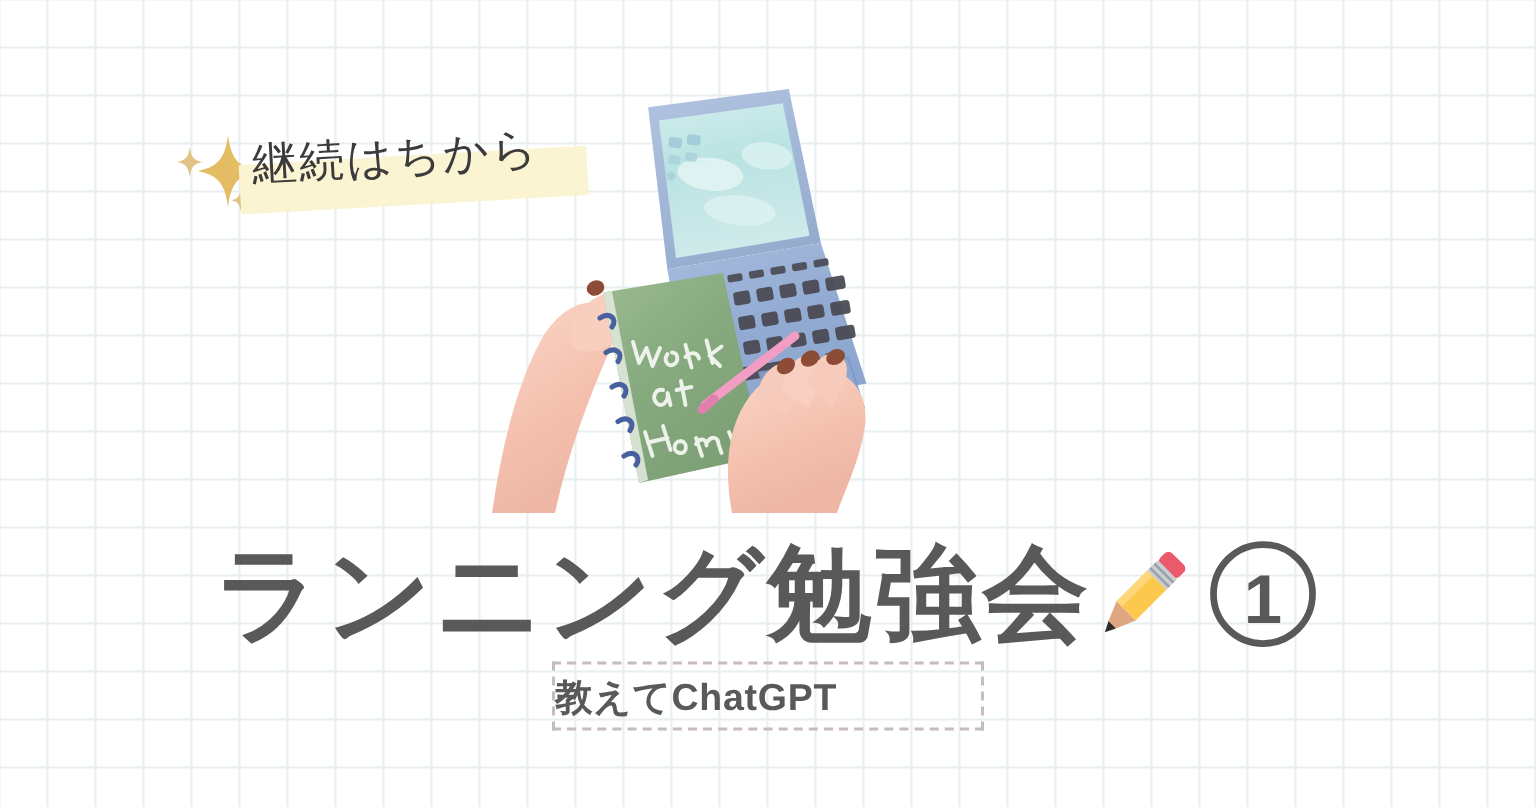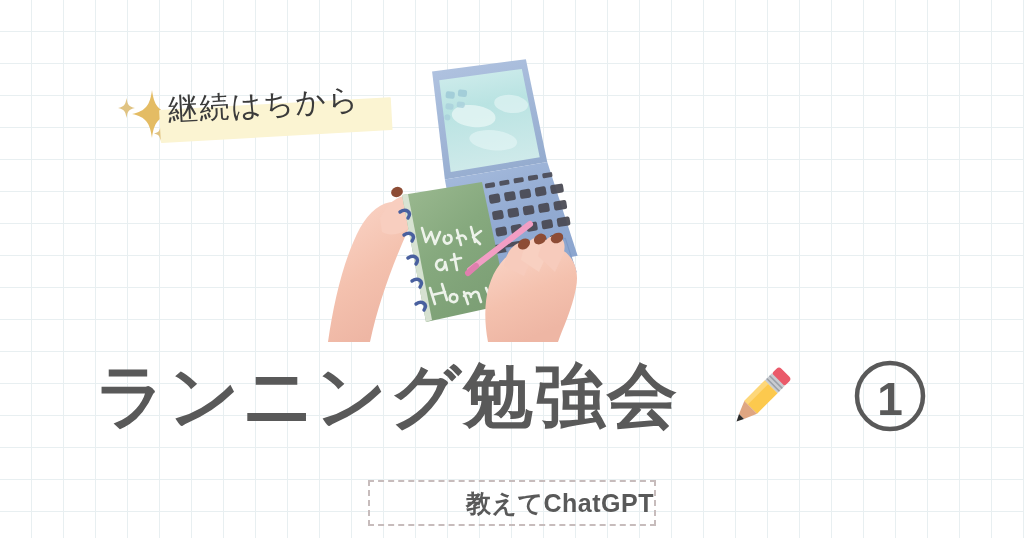--- a/index.html
+++ b/index.html
@@ -81,21 +81,20 @@
   
   .title-row {
     position: absolute;
     left: 0;
     top: 348px;
     width: 1024px;
     height: 96px;
     display: flex;
     align-items: center;
     justify-content: center;
-    gap: 48px;
   }
 
   .title-text {
     font-size: 70px;
     font-weight: 700;
     color: #595959;
     letter-spacing: 2px;
     line-height: 1;
     white-space: nowrap;
   }
@@ -113,28 +112,28 @@
     width: 78px;
     height: 78px;
     flex: 0 0 auto;
   }
   .circled-number svg { display: block; width: 100%; height: 100%; }
 
   
   .subtitle-box {
     position: absolute;
     left: 368px;
-    top: 480px;
+    top: 441px;
     width: 288px;
     height: 46px;
     box-sizing: border-box;
     border: 2px dashed #c7bcbc;
     display: flex;
     align-items: center;
-    justify-content: flex-end;
+    justify-content: flex-start;
     background: transparent;
   }
 
   .subtitle-text {
     font-size: 25px;
     font-weight: 700;
     color: #595959;
     letter-spacing: 0.5px;
     white-space: nowrap;
   }

